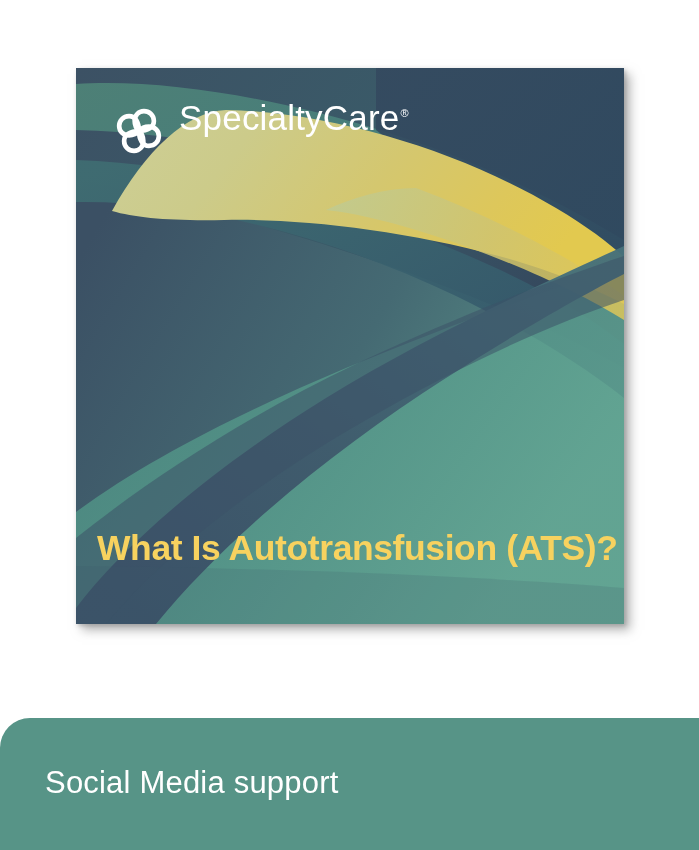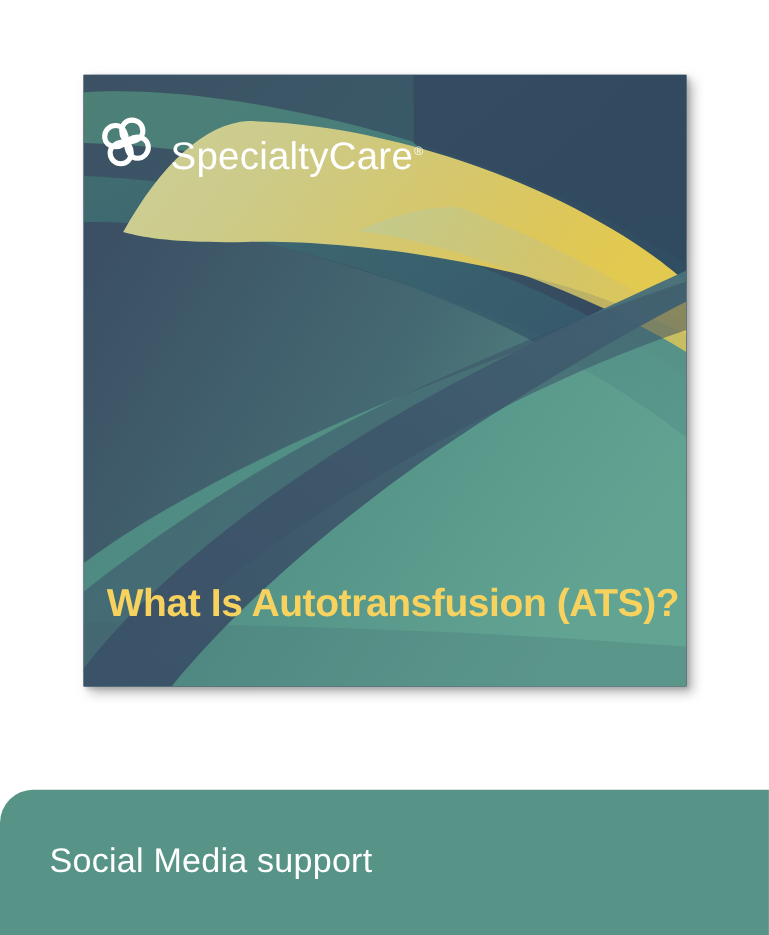--- a/index.html
+++ b/index.html
@@ -43,24 +43,24 @@
     position: absolute;
     left: 0; top: 0;
     width: 548px;
     height: 556px;
     display: block;
   }
 
   
   #logo-block {
     position: absolute;
-    left: 8px;
+    left: 32px;
     top: 32px;
     display: flex;
-    align-items: flex-end;
+    align-items: flex-start;
     height: 60px;
   }
   #logo-mark { display: block; }
   #logo-word {
     color: #ffffff;
     font-family: "Liberation Sans", sans-serif;
     font-size: 35px;
     font-weight: 300;
     letter-spacing: 0.2px;
     margin-left: 9px;

